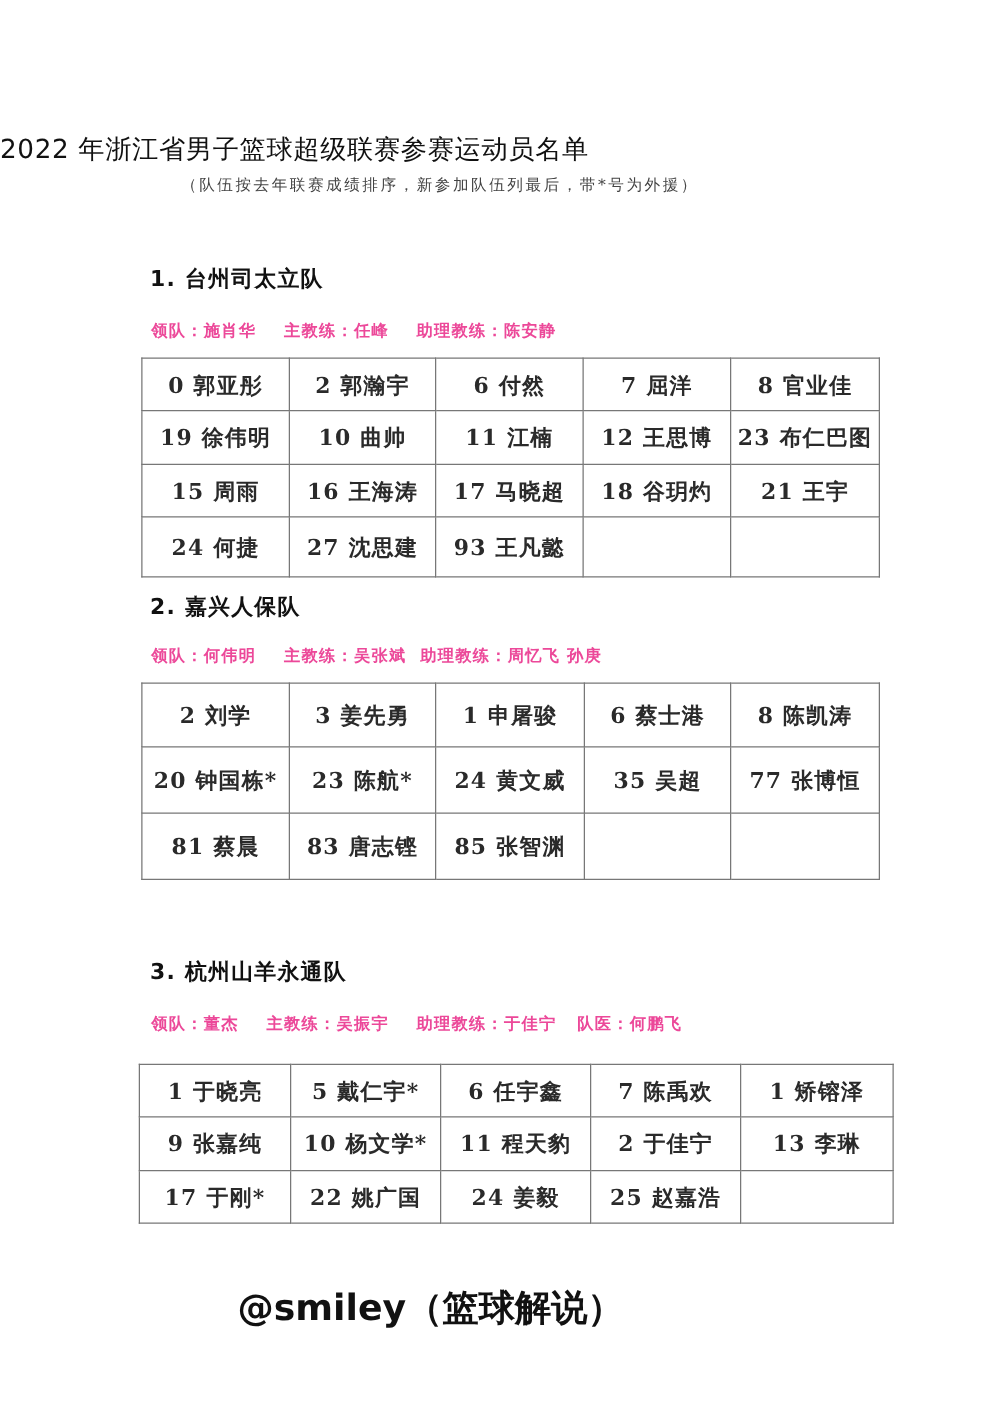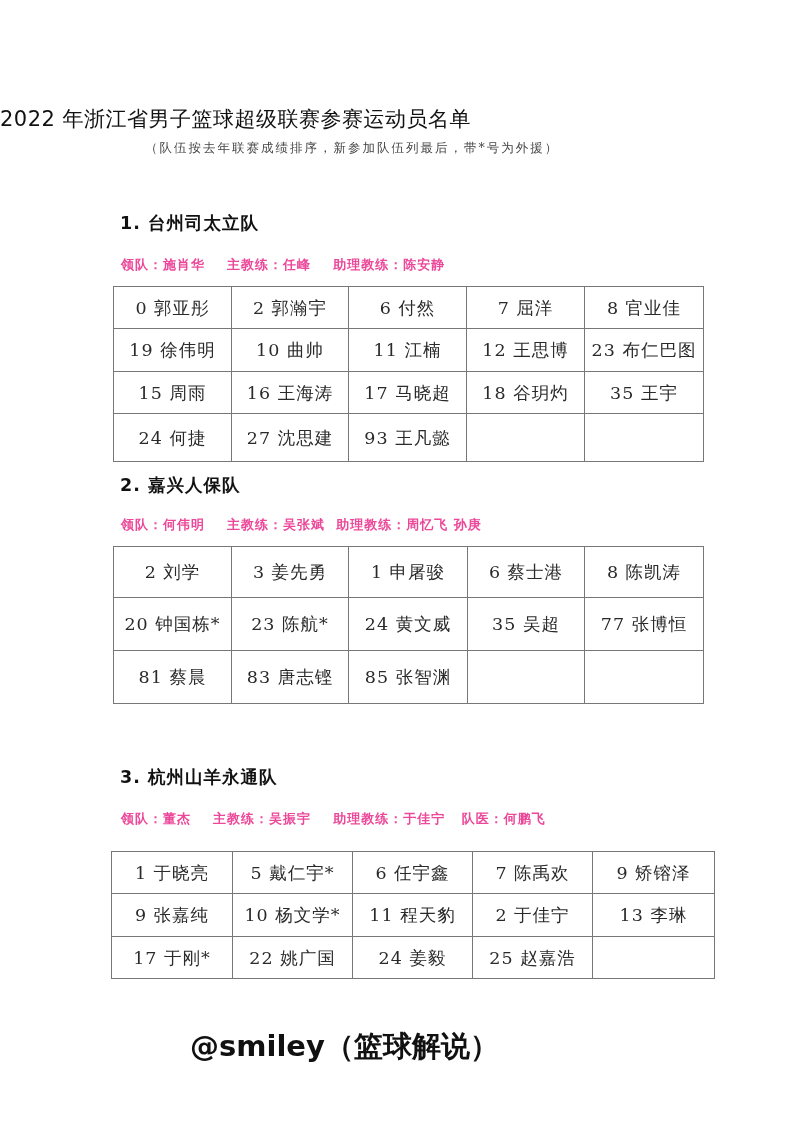--- a/index.html
+++ b/index.html
@@ -22,21 +22,21 @@
     font-size: 17.5px; font-weight: bold; color: #111; letter-spacing: 1px;
   }
   .staff-line {
     font-size: 13px; color: #ec4899; white-space: pre; letter-spacing: 1px; font-weight: bold;
   }
   table.roster {
     position: absolute; border-collapse: collapse; table-layout: fixed;
   }
   table.roster td {
     border: 1.5px solid #777; text-align: center; vertical-align: middle;
-    font-size: 17.5px; color: #2a2a2a; padding: 0; white-space: nowrap; letter-spacing: 1px;
+    font-size: 17.5px; color: #2a2a2a; padding: 0; white-space: nowrap; letter-spacing: 1px; font-weight: bold;
   }
   .watermark {
     left: 190px; top: 1027px;
     font-family: "DejaVu Sans", "Liberation Sans", sans-serif;
     font-size: 29px; font-weight: bold; color: #111;
   }
 </style>
 </head>
 <body>
 
@@ -66,21 +66,21 @@
     <td>10 曲帅</td>
     <td>11 江楠</td>
     <td>12 王思博</td>
     <td>23 布仁巴图</td>
   </tr>
   <tr style="height:42px">
     <td>15 周雨</td>
     <td>16 王海涛</td>
     <td>17 马晓超</td>
     <td>18 谷玥灼</td>
-    <td>35 王宇</td>
+    <td>21 王宇</td>
   </tr>
   <tr style="height:48px">
     <td>24 何捷</td>
     <td>27 沈思建</td>
     <td>93 王凡懿</td>
     <td></td>
     <td></td>
   </tr>
 </tbody>
   </table>
@@ -129,21 +129,21 @@
       <col style="width:120px">
       <col style="width:120px">
       <col style="width:122px">
     </colgroup>
   <tbody>
       <tr style="height:42px">
     <td>1 于晓亮</td>
     <td>5 戴仁宇*</td>
     <td>6 任宇鑫</td>
     <td>7 陈禹欢</td>
-    <td>9 矫镕泽</td>
+    <td>1 矫镕泽</td>
   </tr>
   <tr style="height:43px">
     <td>9 张嘉纯</td>
     <td>10 杨文学*</td>
     <td>11 程天豹</td>
     <td>2 于佳宁</td>
     <td>13 李琳</td>
   </tr>
   <tr style="height:42px">
     <td>17 于刚*</td>

